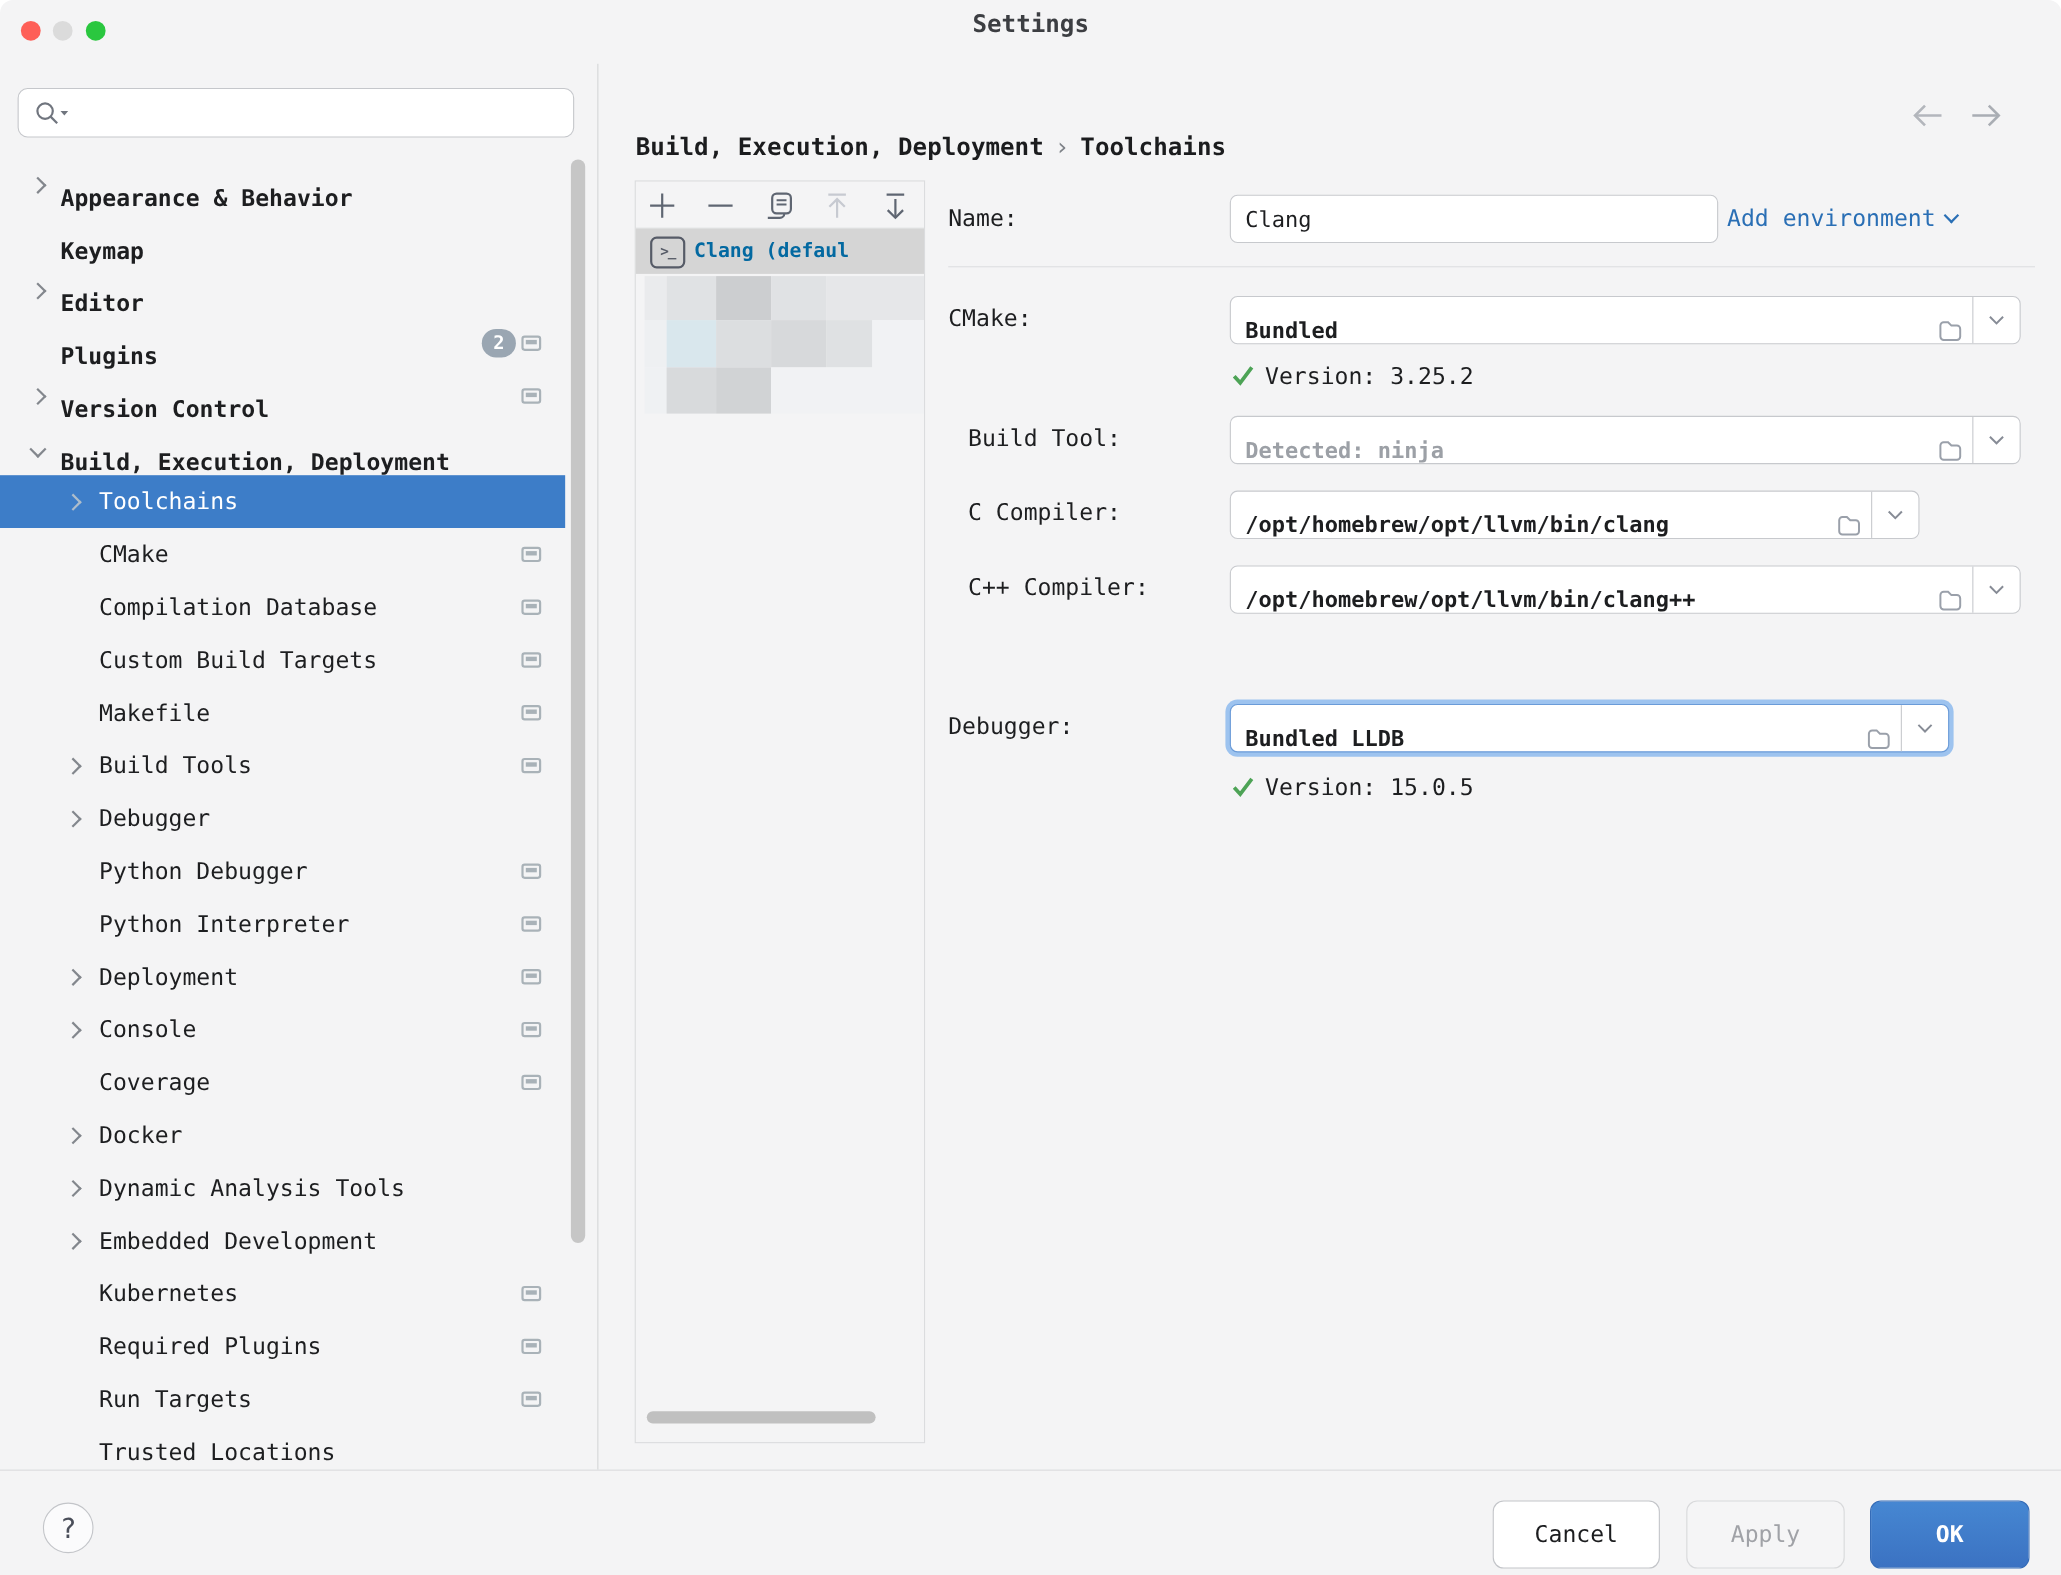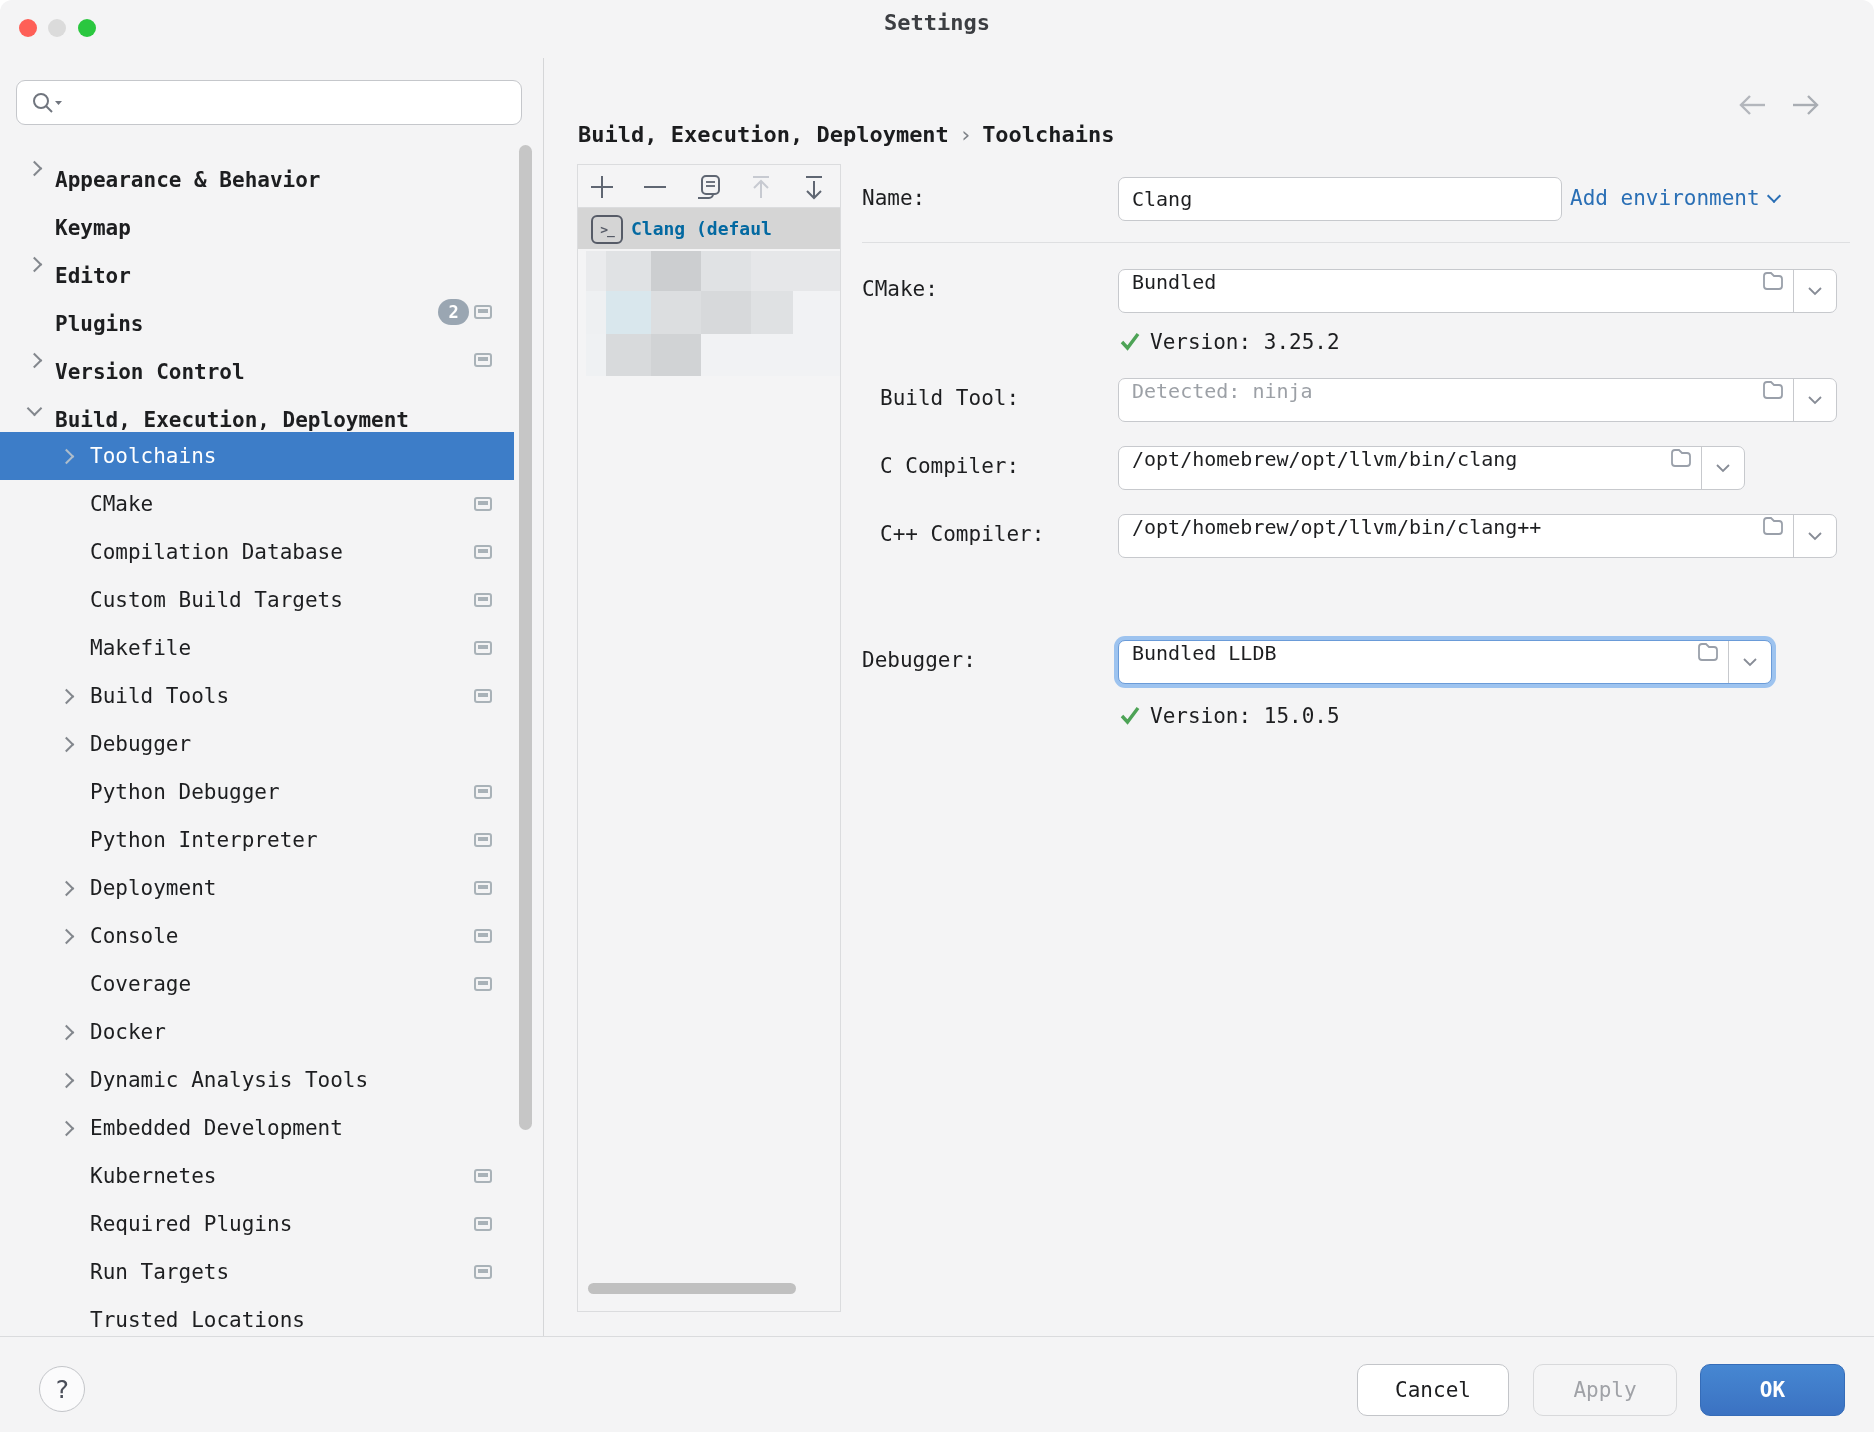--- a/index.html
+++ b/index.html
@@ -54,35 +54,35 @@
   .h-scrollbar{position:absolute;left:10px;top:1118px;width:208px;height:11px;background:#C0C0C0;border-radius:6px;}
 
   
   .flabel{position:absolute;font-size:21px;color:#1D1E20;white-space:nowrap;}
   .text-input{position:absolute;height:44px;background:#fff;border:1.5px solid #C7C9CD;border-radius:7px;
               font-family:inherit;font-size:20px;color:#1D1E20;padding:0 13px;box-sizing:border-box;outline:none;}
   .link{position:absolute;font-size:21px;color:#2A6FB5;white-space:nowrap;display:flex;align-items:center;gap:9px;}
   .link .chev-sm{width:8px;height:8px;border-right:2px solid #2A6FB5;border-bottom:2px solid #2A6FB5;transform:rotate(45deg);margin-top:-4px;}
   .hdiv{position:absolute;height:1px;background:#DEDFE1;}
   .combo{position:absolute;height:44px;background:#fff;border:1.5px solid #C7C9CD;border-radius:7px;
-         display:flex;align-items:flex-start;box-sizing:border-box;}
+         display:flex;align-items:flex-end;box-sizing:border-box;font-weight:bold;}
   .combo .val{flex:1;padding:0 13px;font-size:20px;color:#1D1E20;white-space:nowrap;overflow:hidden;}
   .combo .val.ghost{color:#9CA0A6;}
   .combo .sep{width:1px;align-self:stretch;background:#C7C9CD;}
   .combo .dd{width:42px;display:flex;align-items:center;justify-content:center;align-self:stretch;}
   .combo .folder{width:40px;display:flex;align-items:center;justify-content:center;}
   .combo.focused{border:1.5px solid #6A9BD8;box-shadow:0 0 0 4px #9DC3EF;}
   .version-line{position:absolute;display:flex;align-items:flex-start;gap:9px;font-size:21px;color:#1D1E20;}
 
   
   .footer-div{position:absolute;left:0;top:1336px;width:100%;height:1px;background:#DADBDD;}
   .help-btn{position:absolute;left:39px;top:1366px;width:46px;height:46px;border-radius:50%;background:#FBFBFC;
             border:1.5px solid #C3C5C9;box-sizing:border-box;display:flex;align-items:center;justify-content:center;
             font-size:25px;color:#4A4E59;}
-  .btn{position:absolute;top:1364px;height:52px;border-radius:10px;box-sizing:border-box;
+  .btn{position:absolute;top:1364px;height:62px;border-radius:10px;box-sizing:border-box;
        display:flex;align-items:center;justify-content:center;font-size:21px;}
   .btn.cancel{left:1357px;width:152px;background:#FFFFFF;border:1.5px solid #C3C5C9;color:#1C1D1F;}
   .btn.apply{left:1533px;width:144px;background:#F5F5F6;border:1.5px solid #D8D9DB;color:#A0A2A7;}
   .btn.ok{left:1700px;width:145px;background:linear-gradient(#4687D2,#3B72C2);border:1px solid #356CB8;
           color:#fff;font-weight:bold;}
 </style>
 </head>
 <body>
 
 <div class="window">

